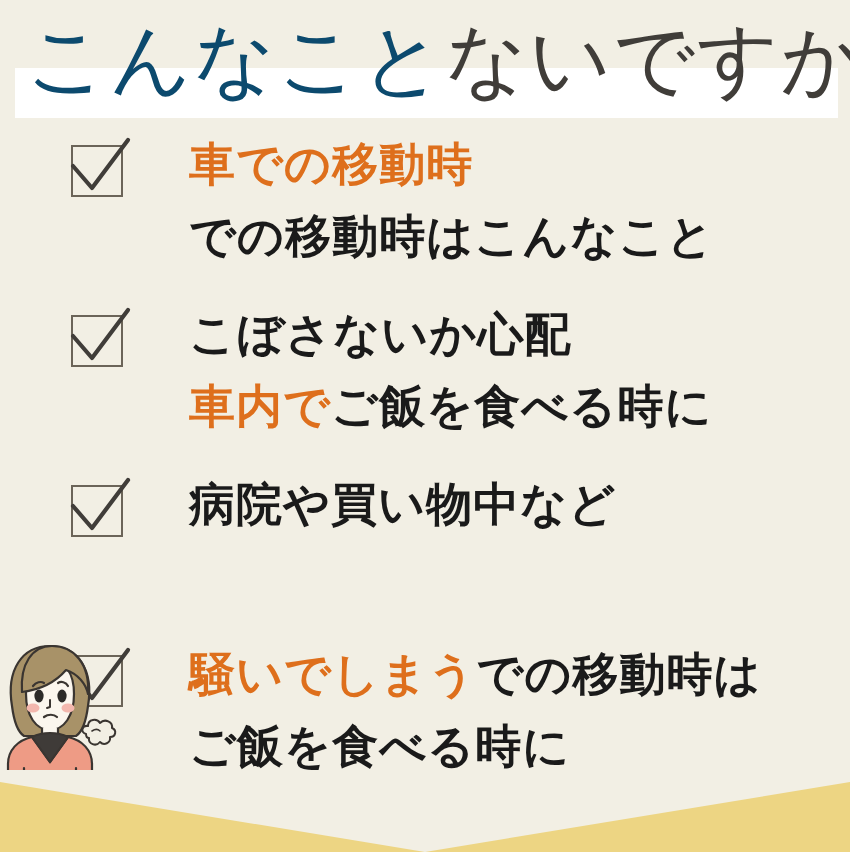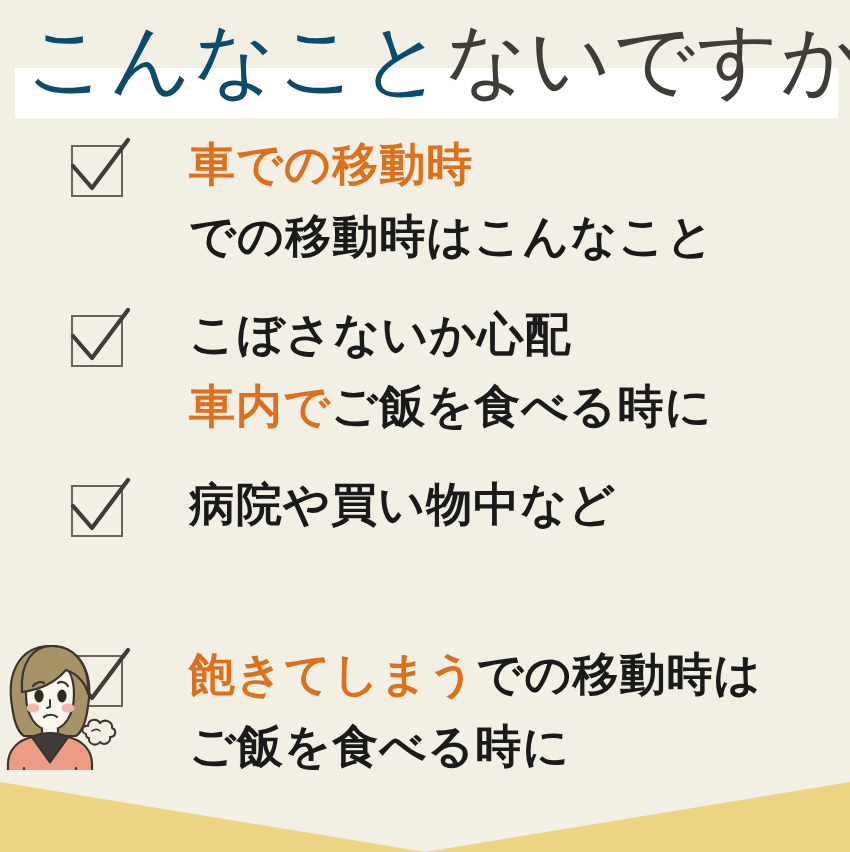--- a/index.html
+++ b/index.html
@@ -196,21 +196,21 @@
       <div class="check-item">
         <div class="check-box-cell">
           <div class="checkbox">
             <svg viewBox="0 0 56 56" width="56" height="56" xmlns="http://www.w3.org/2000/svg">
               <rect x="2" y="6" width="50" height="50" fill="none" stroke="#6B6458" stroke-width="2"></rect>
               <path d="M3 26 L22 48 L58 0" fill="none" stroke="#403D39" stroke-width="4.2" stroke-linecap="round" stroke-linejoin="round"></path>
             </svg>
           </div>
         </div>
         <div class="lines">
-          <div class="line"><span class="orange">飽きてしまう</span><span class="dark">での移動時は</span></div>
+          <div class="line"><span class="orange">騒いでしまう</span><span class="dark">での移動時は</span></div>
           <div class="line"><span class="dark hl">ご飯を食べる時に</span></div>
         </div>
       </div>
     </div>
 
   <div class="woman">
     <svg viewBox="0 0 96 160" width="96" height="160" xmlns="http://www.w3.org/2000/svg">
 
       <path d="M10 70 C4 34 20 10 48 10 C76 10 92 34 86 70 C84 86 80 96 74 100 L22 100 C16 96 12 86 10 70 Z" fill="#A89268" stroke="#3A3531" stroke-width="2.2" stroke-linejoin="round"></path>
 

